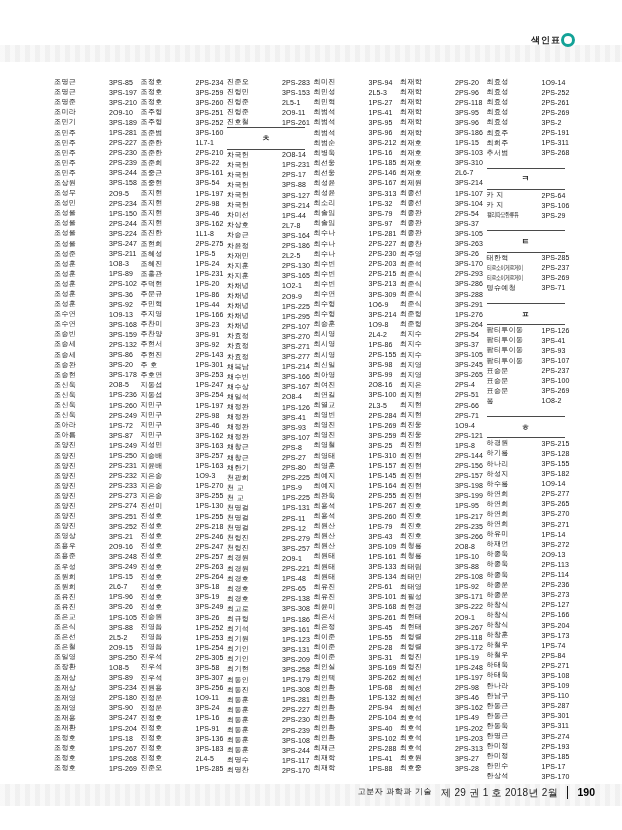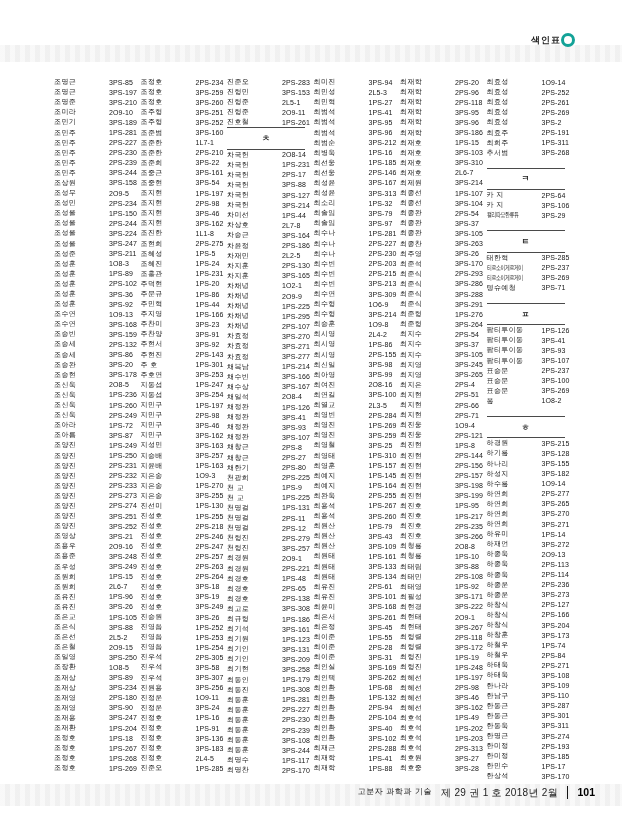--- a/index.html
+++ b/index.html
@@ -1672,16 +1672,16 @@
           <span class="nm">한상석</span>
           <span class="cd">3PS-170</span>
         </div>
       </div>
   </div>
 
   <div class="footer">
     <span class="f-journal">고분자 과학과 기술</span>
     <span class="f-issue">제 29 권 1 호 2018년 2월</span>
     <span class="vbar"></span>
-    <span class="f-page">101</span>
+    <span class="f-page">190</span>
   </div>
 
 </div>
 
 </body></html>

